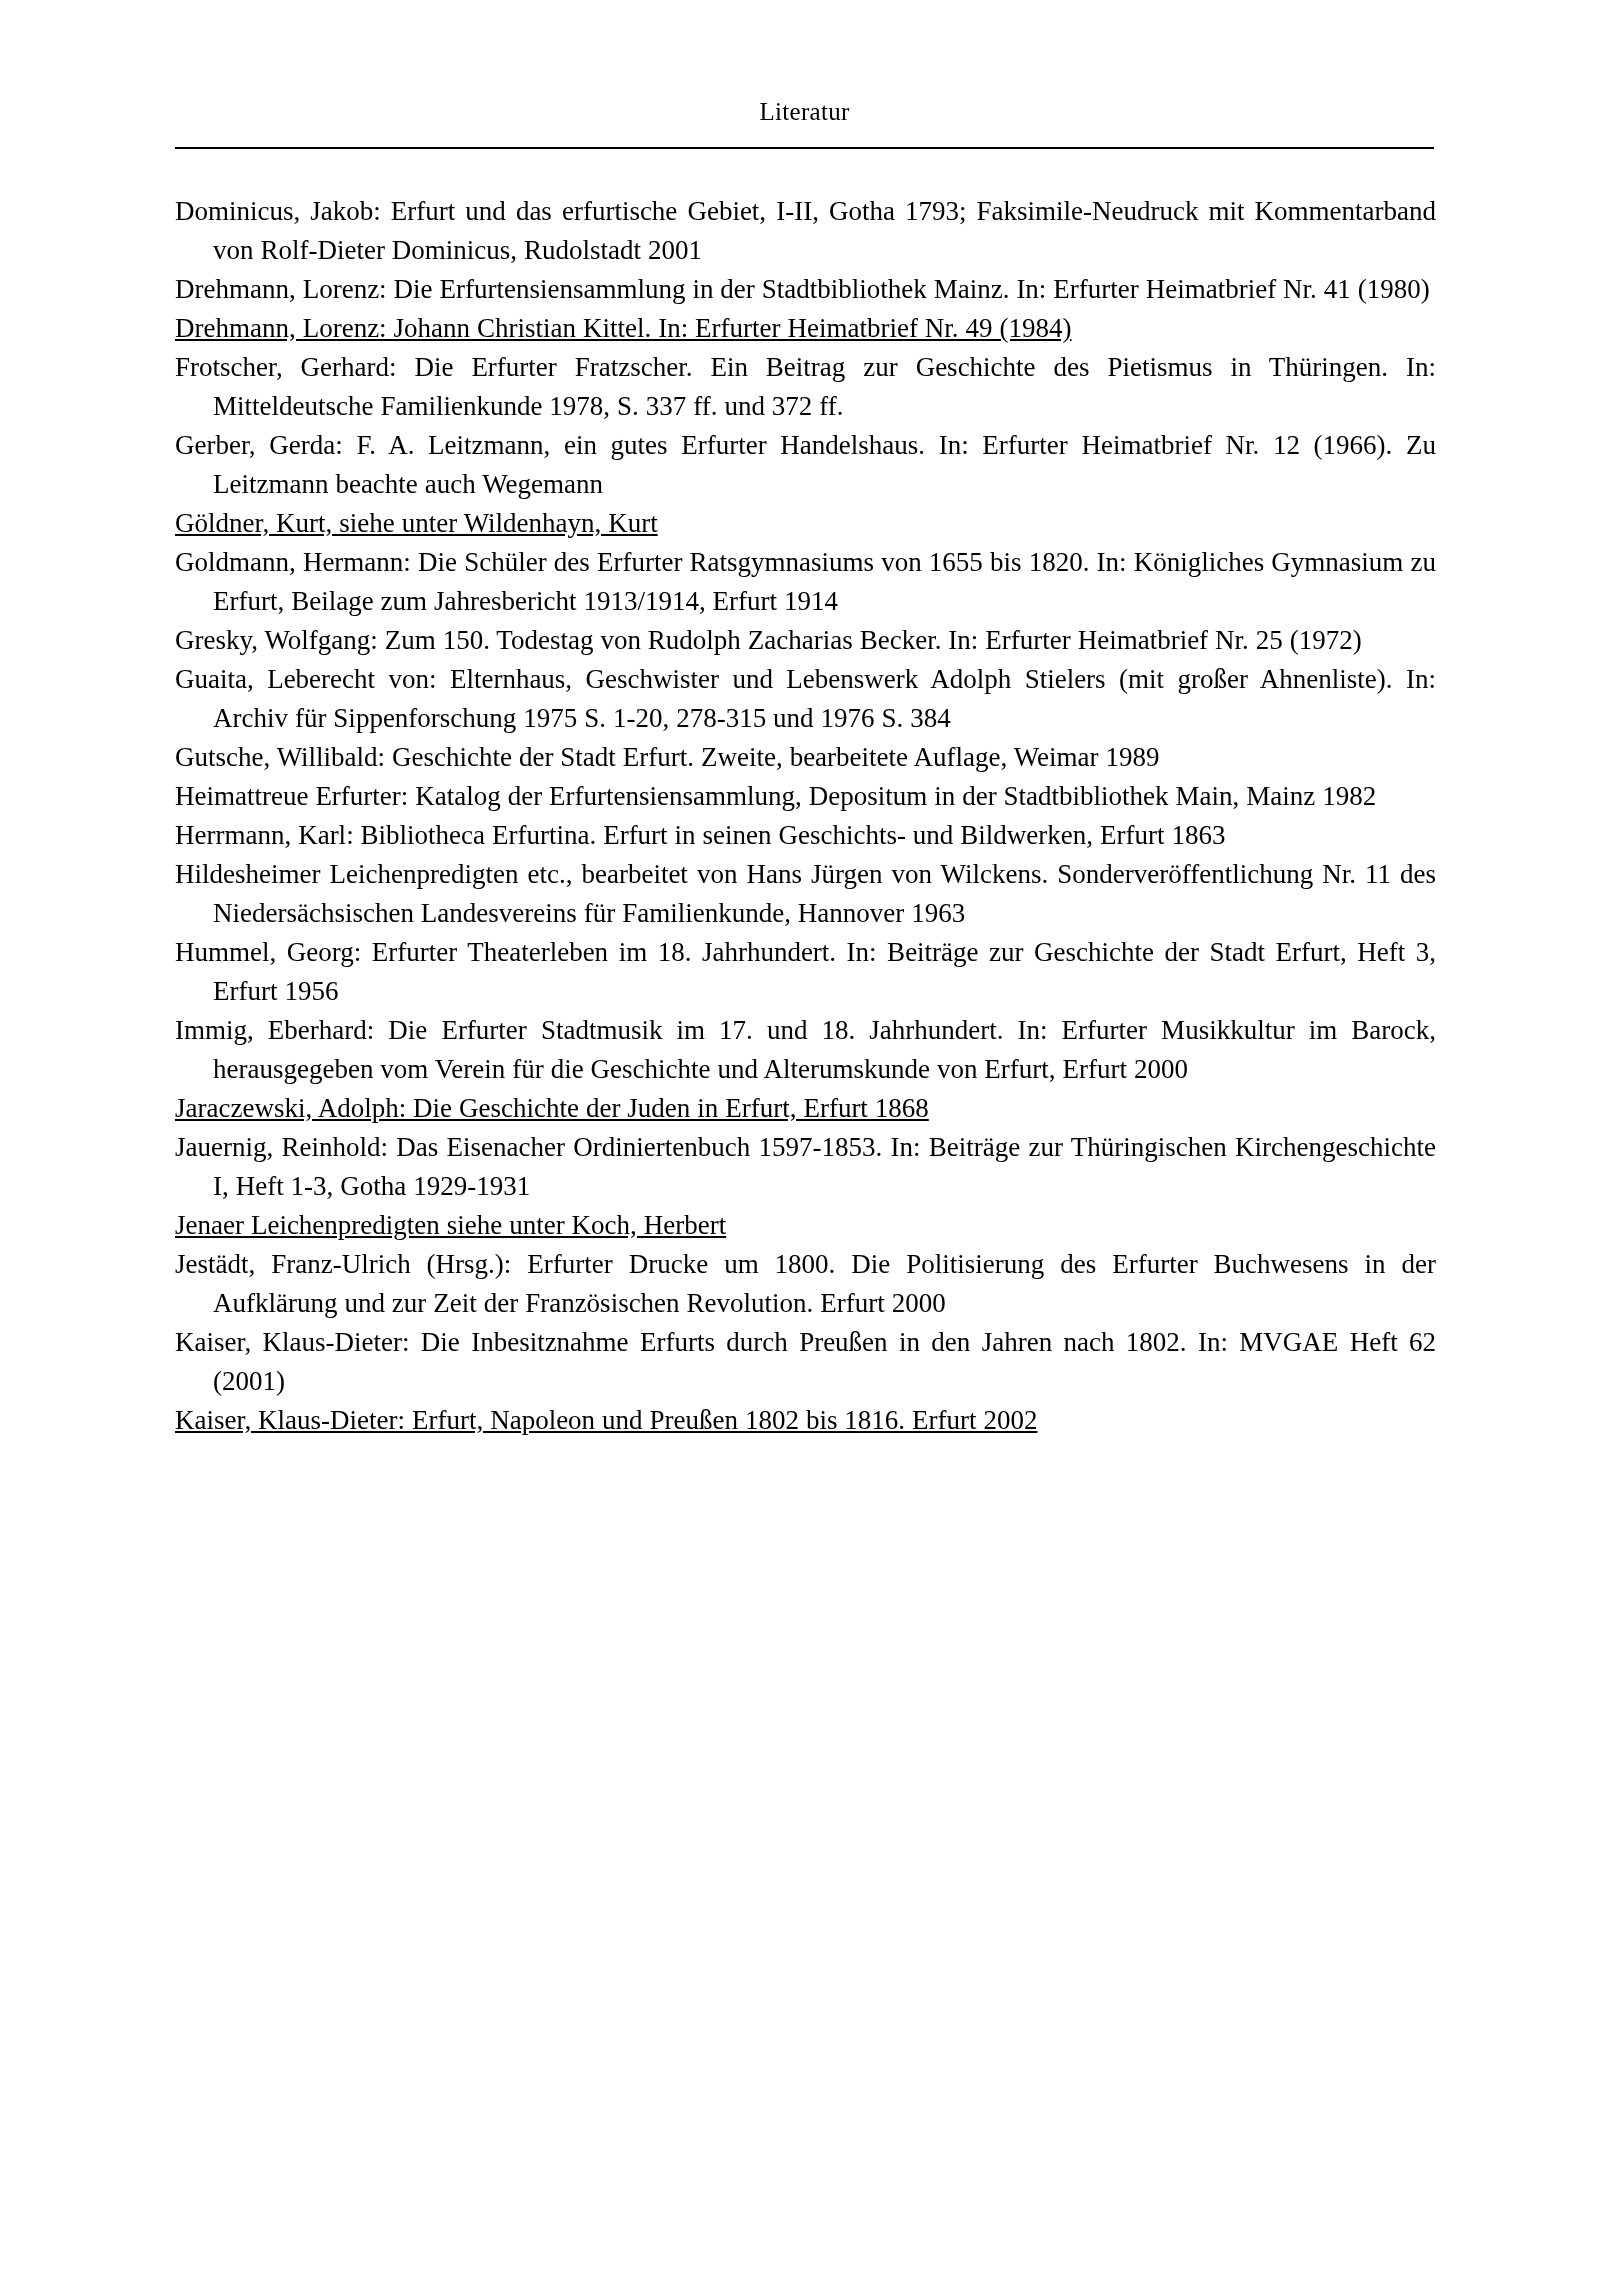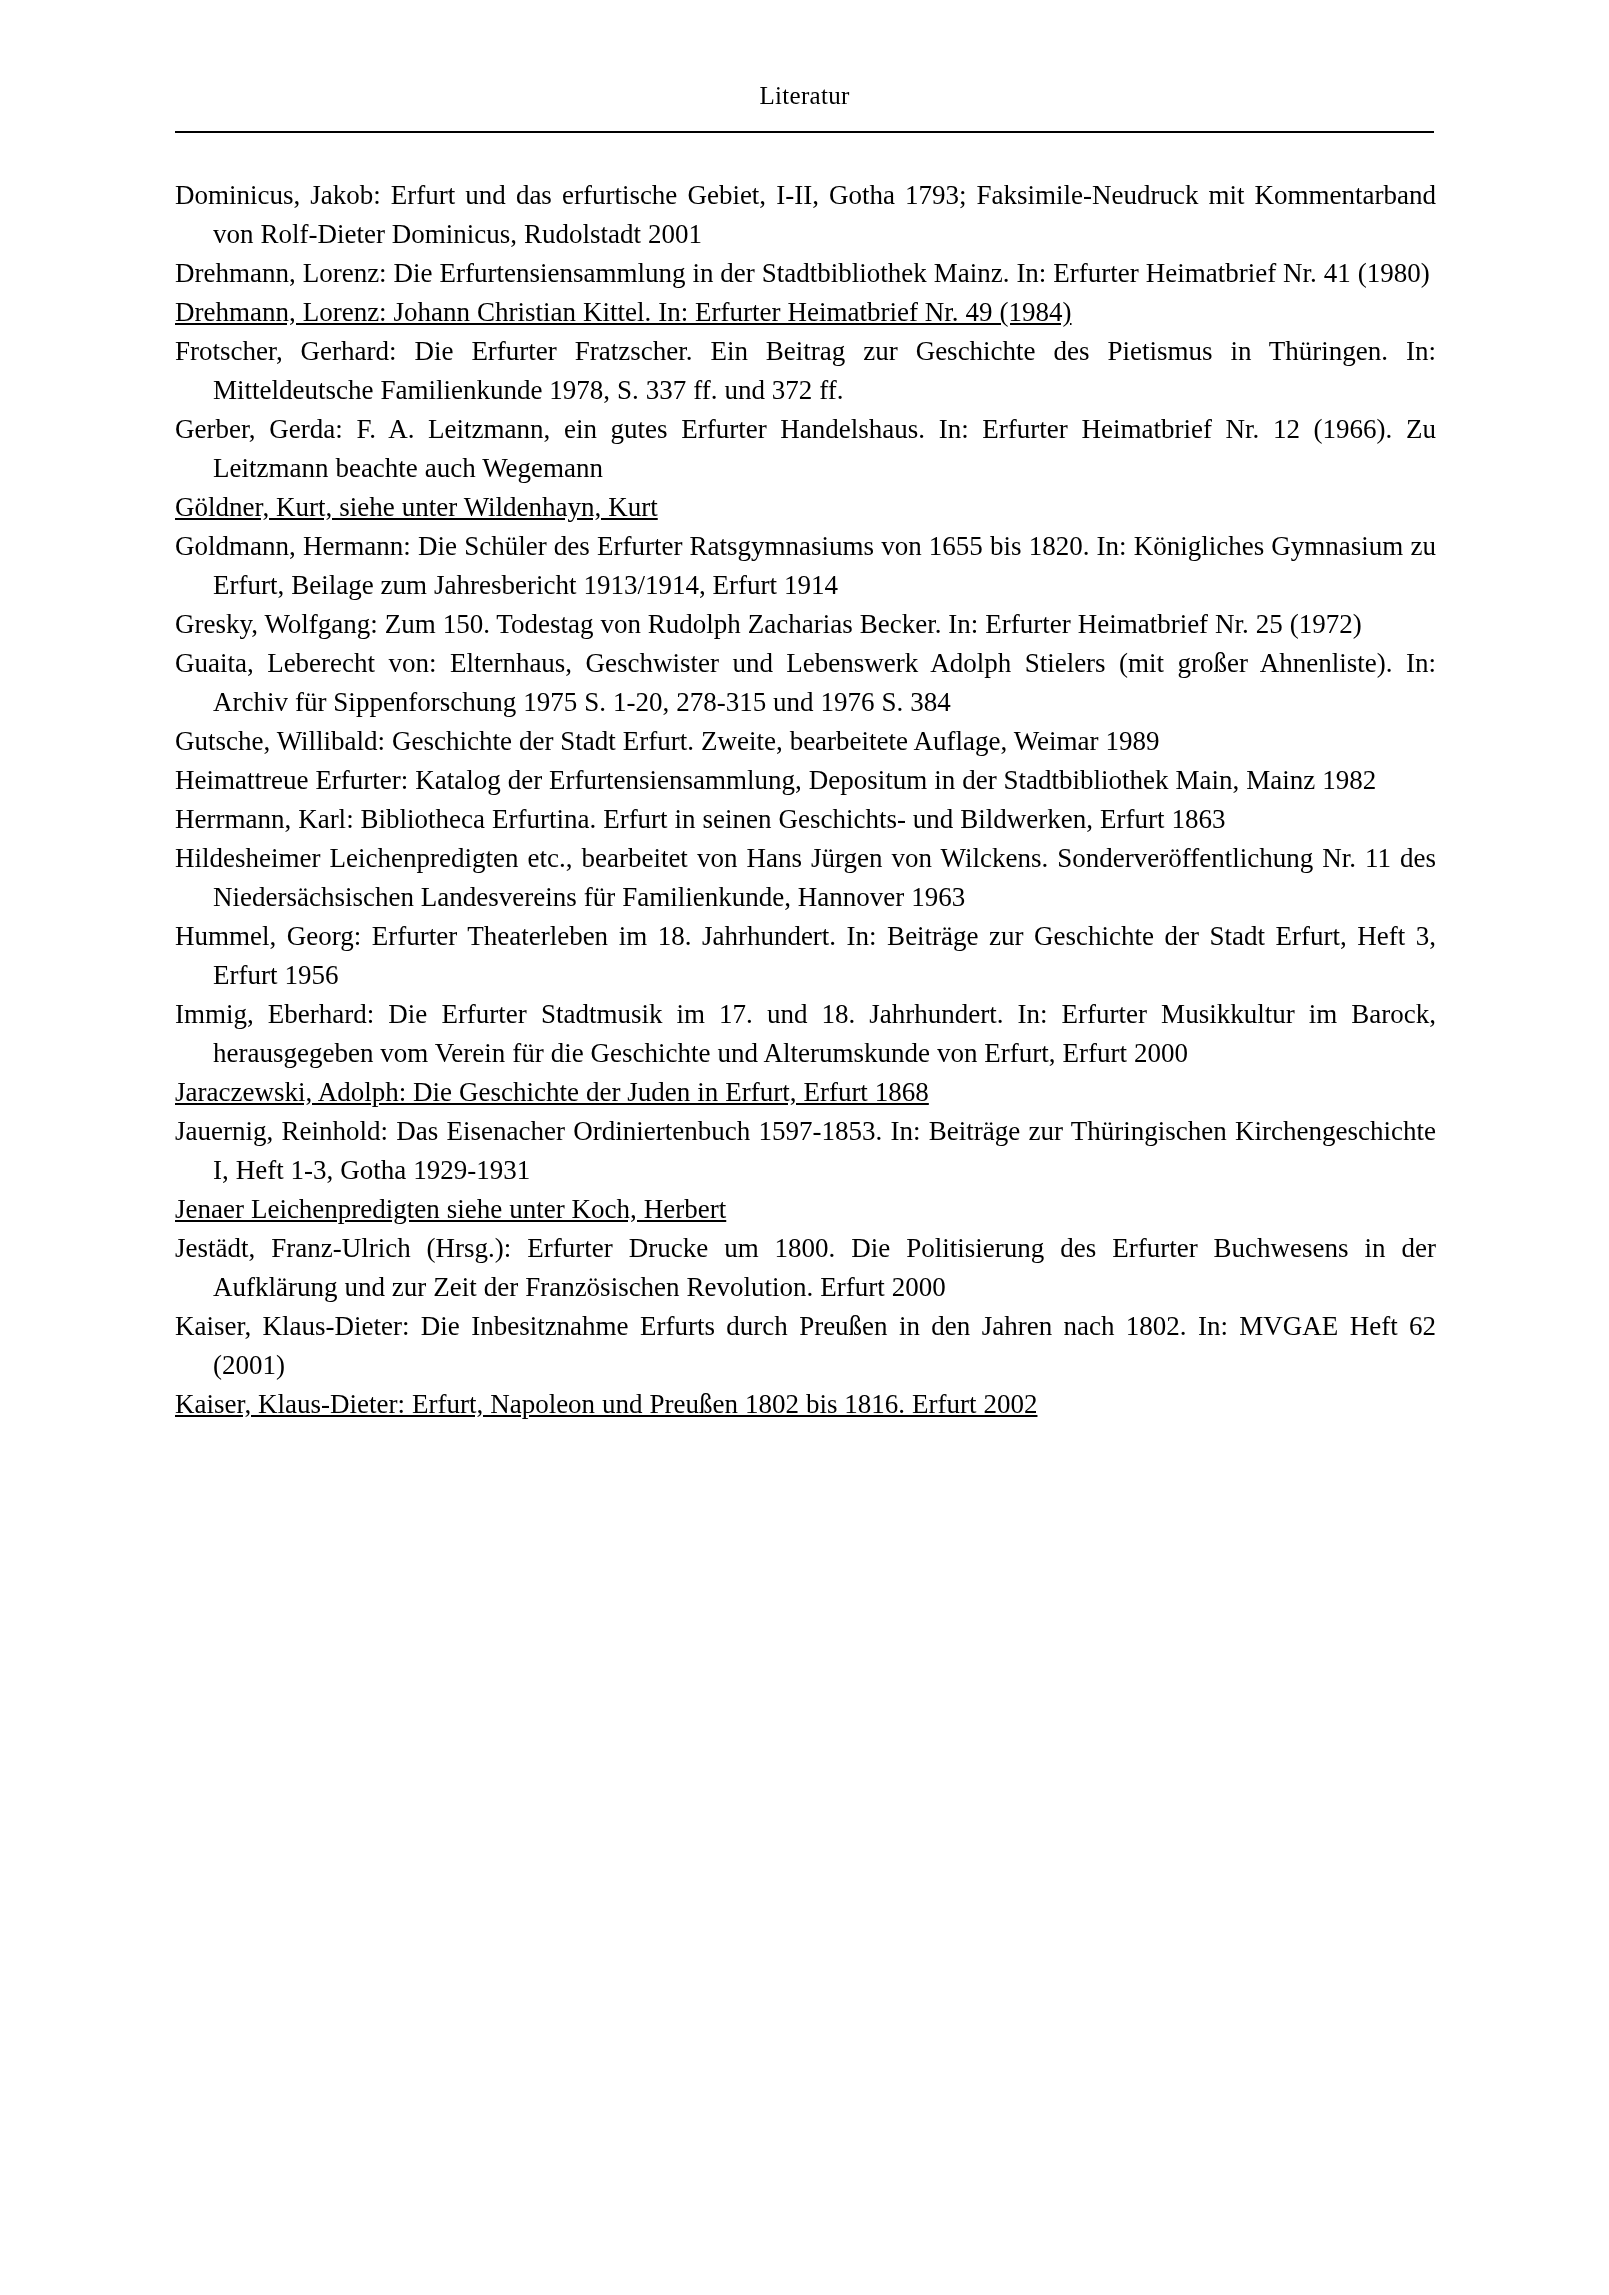--- a/index.html
+++ b/index.html
@@ -9,21 +9,21 @@
   }
   body {
     font-family: "Liberation Serif", "DejaVu Serif", serif;
     color: #000000;
     -webkit-font-smoothing: antialiased;
   }
   .page {
     position: relative;
     width: 1610px;
     height: 1818px;
-    margin: 0 auto;
+    margin: 16px auto;
     background: #ffffff;
     box-sizing: border-box;
     overflow: hidden;
   }
   
   .running-header {
     position: absolute;
     top: 81px;
     left: 175px;
     width: 1259px;

